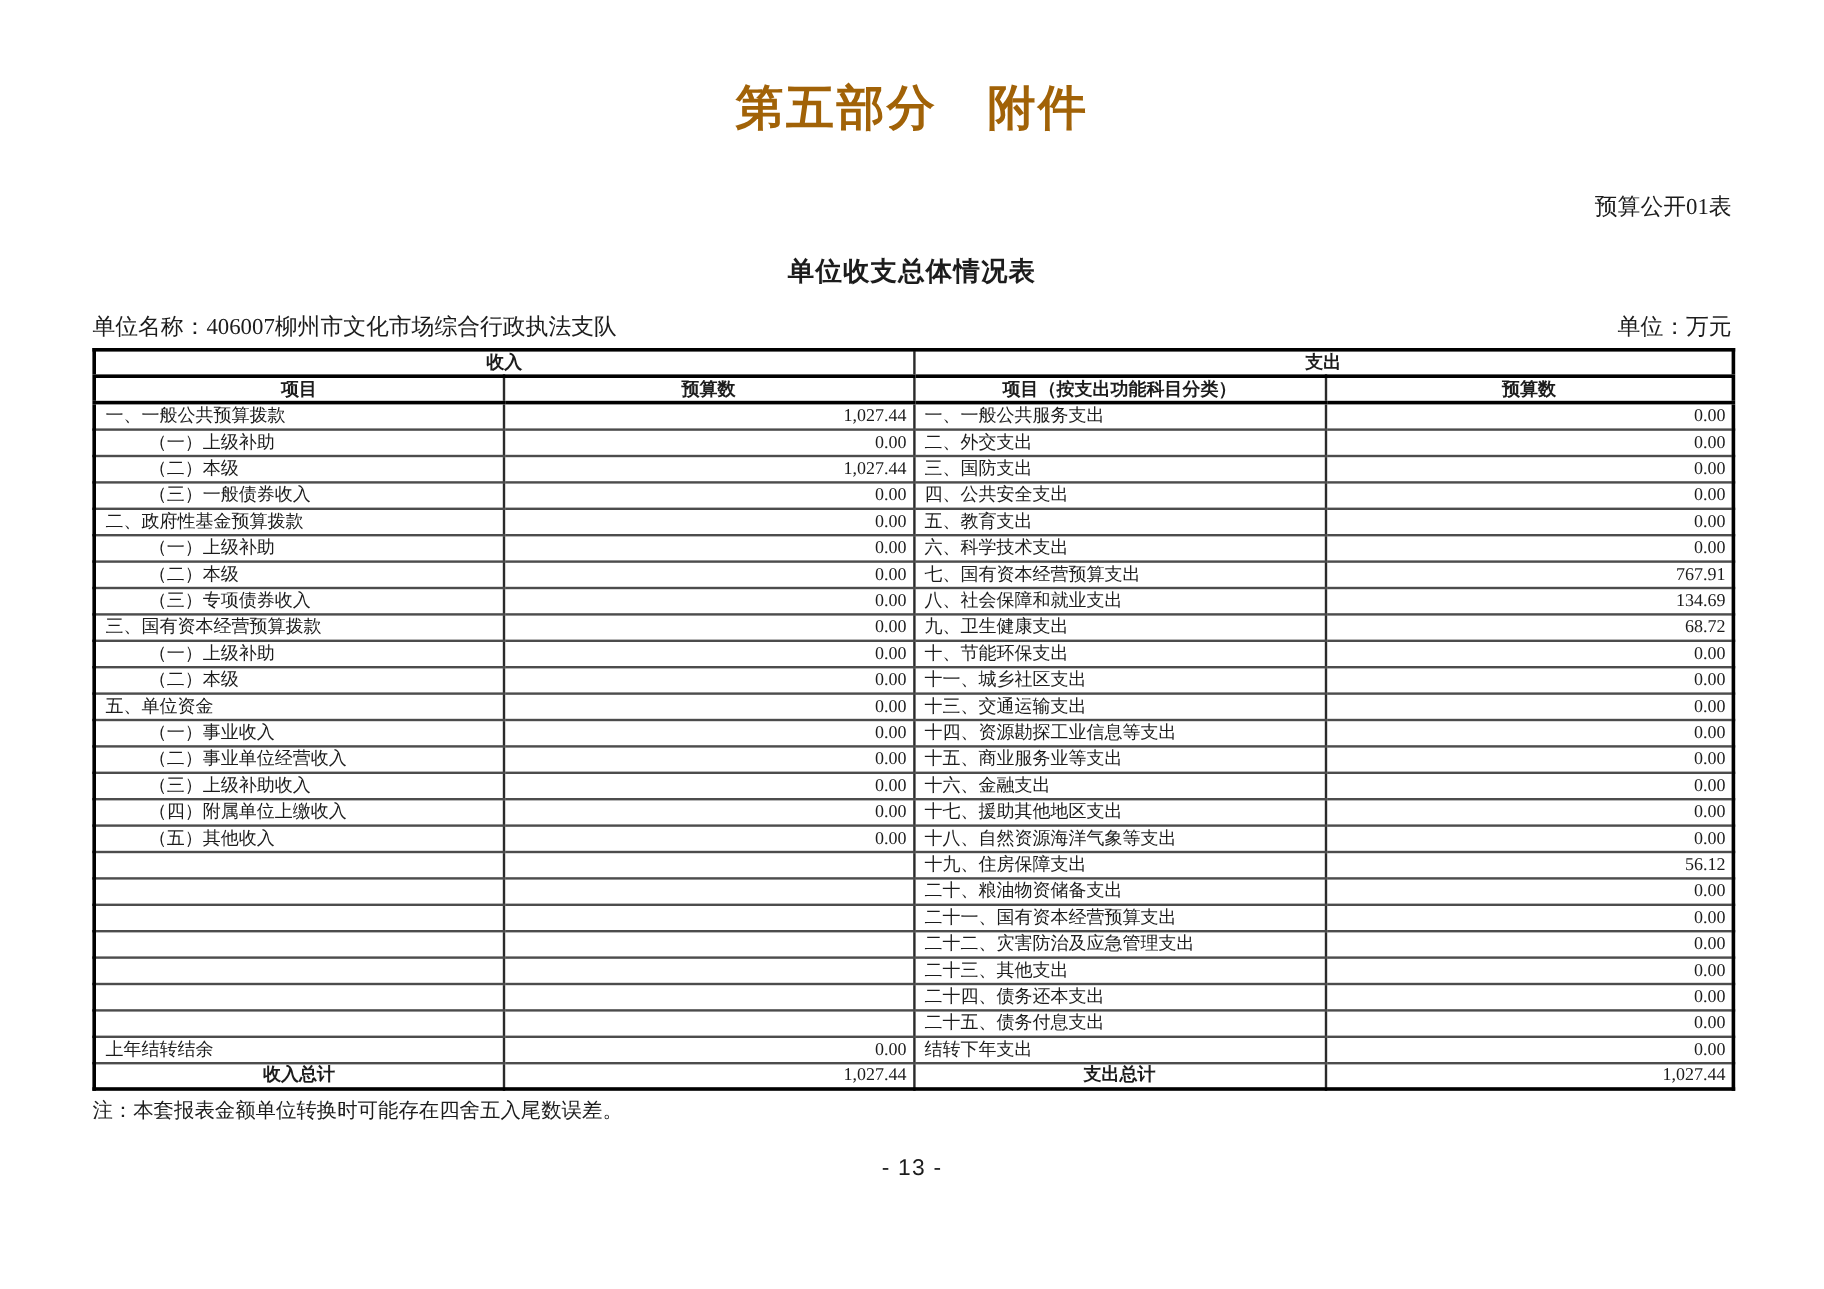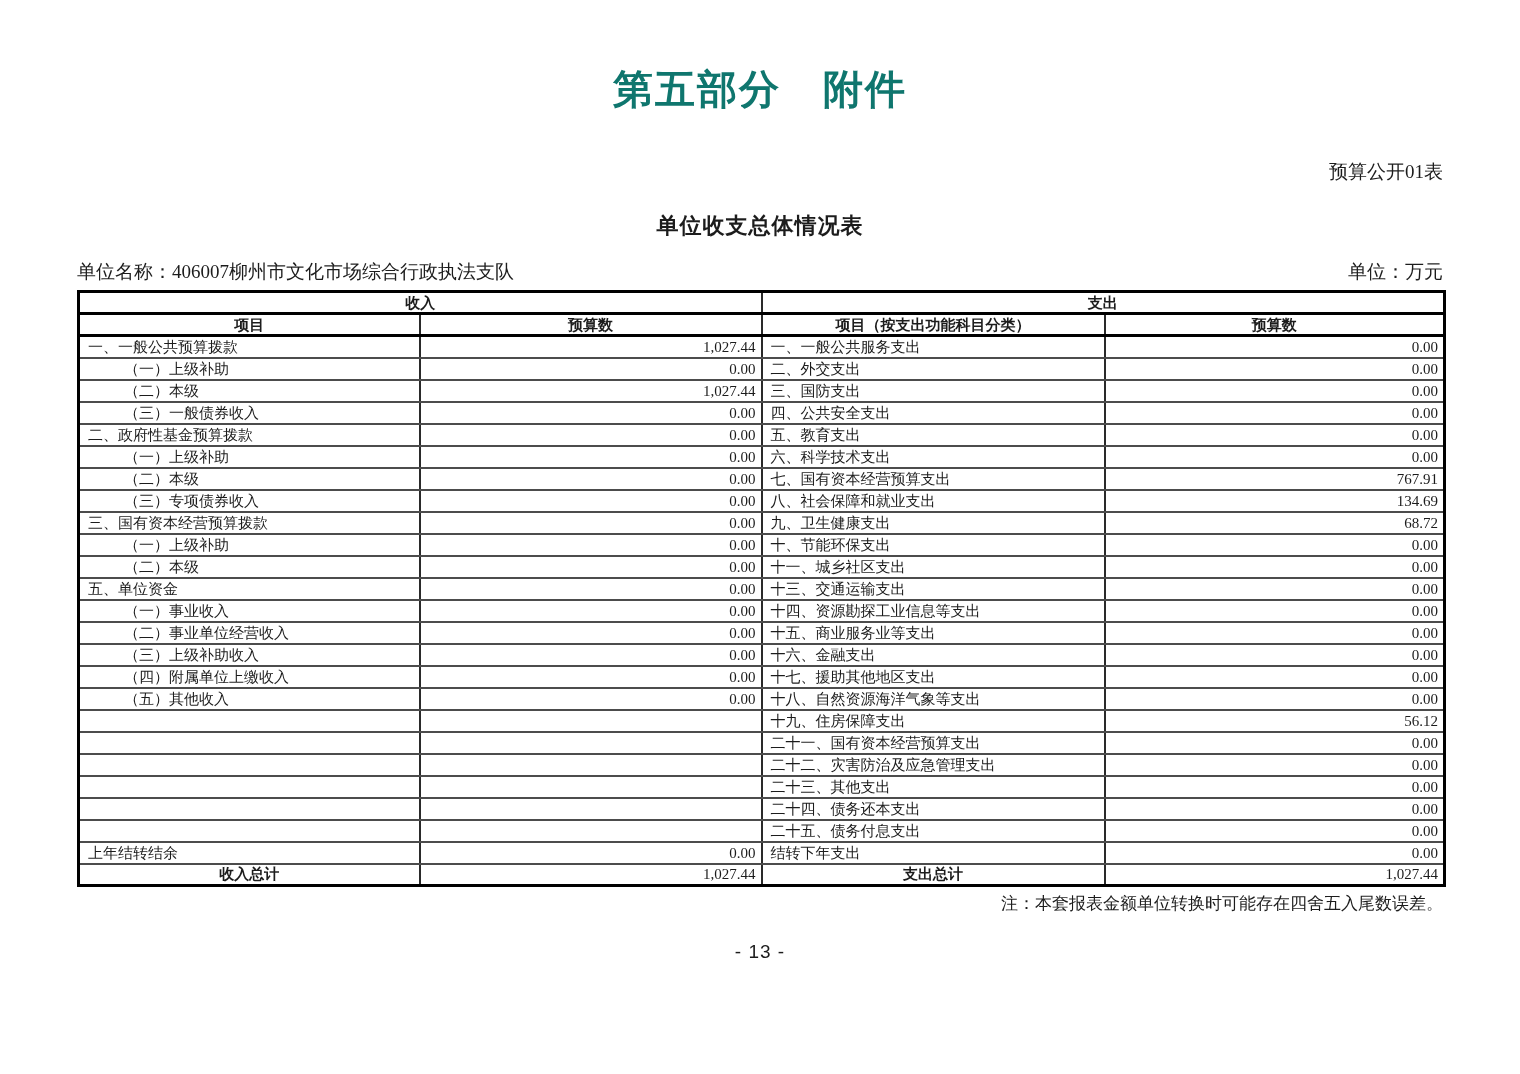--- a/index.html
+++ b/index.html
@@ -17,21 +17,21 @@
     background: #ffffff;
   }
   .sans { font-family: "Liberation Sans", "DejaVu Sans", sans-serif; }
 
   .doc-title {
     margin-top: 62px;
     text-align: center;
     font-size: 40px;
     font-weight: 700;
     letter-spacing: 2px;
-    color: #0f766e;
+    color: #a16207;
   }
   .form-label {
     margin-top: 42px;
     text-align: right;
     font-size: 19px;
   }
   .table-title {
     margin-top: 26px;
     text-align: center;
     font-size: 22px;
@@ -77,22 +77,21 @@
   .budget-table .c-item.total {
     text-align: center;
     padding-left: 0;
     font-weight: 700;
     font-family: "Liberation Sans", "DejaVu Sans", sans-serif;
   }
 
   .note {
     margin-top: 5px;
     font-size: 17px;
-    text-align: right;
-    margin-left: 40px;
+    text-align: left;
   }
   .page-number {
     margin-top: 26px;
     text-align: center;
     font-size: 19px;
     letter-spacing: 1px;
   }
 </style>
 </head>
 <body>
@@ -234,20 +233,26 @@
         </tr>
         <tr>
           <td class="c-item"></td>
           <td class="c-val"></td>
           <td class="c-item">十九、住房保障支出</td>
           <td class="c-val">56.12</td>
         </tr>
         <tr>
           <td class="c-item"></td>
           <td class="c-val"></td>
+          <td class="c-item">二十、粮油物资储备支出</td>
+          <td class="c-val">0.00</td>
+        </tr>
+        <tr>
+          <td class="c-item"></td>
+          <td class="c-val"></td>
           <td class="c-item">二十一、国有资本经营预算支出</td>
           <td class="c-val">0.00</td>
         </tr>
         <tr>
           <td class="c-item"></td>
           <td class="c-val"></td>
           <td class="c-item">二十二、灾害防治及应急管理支出</td>
           <td class="c-val">0.00</td>
         </tr>
         <tr>

